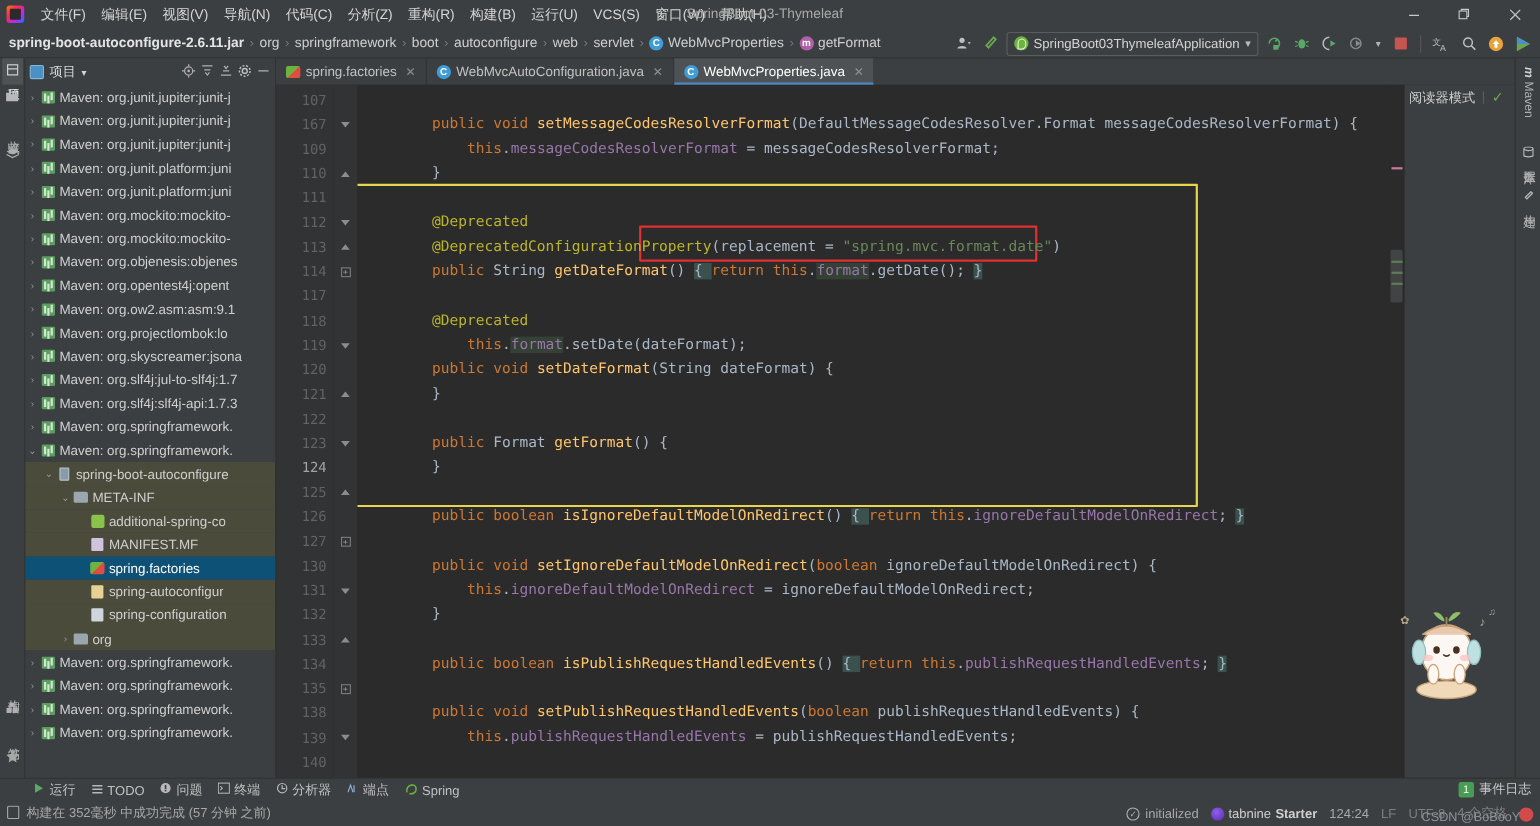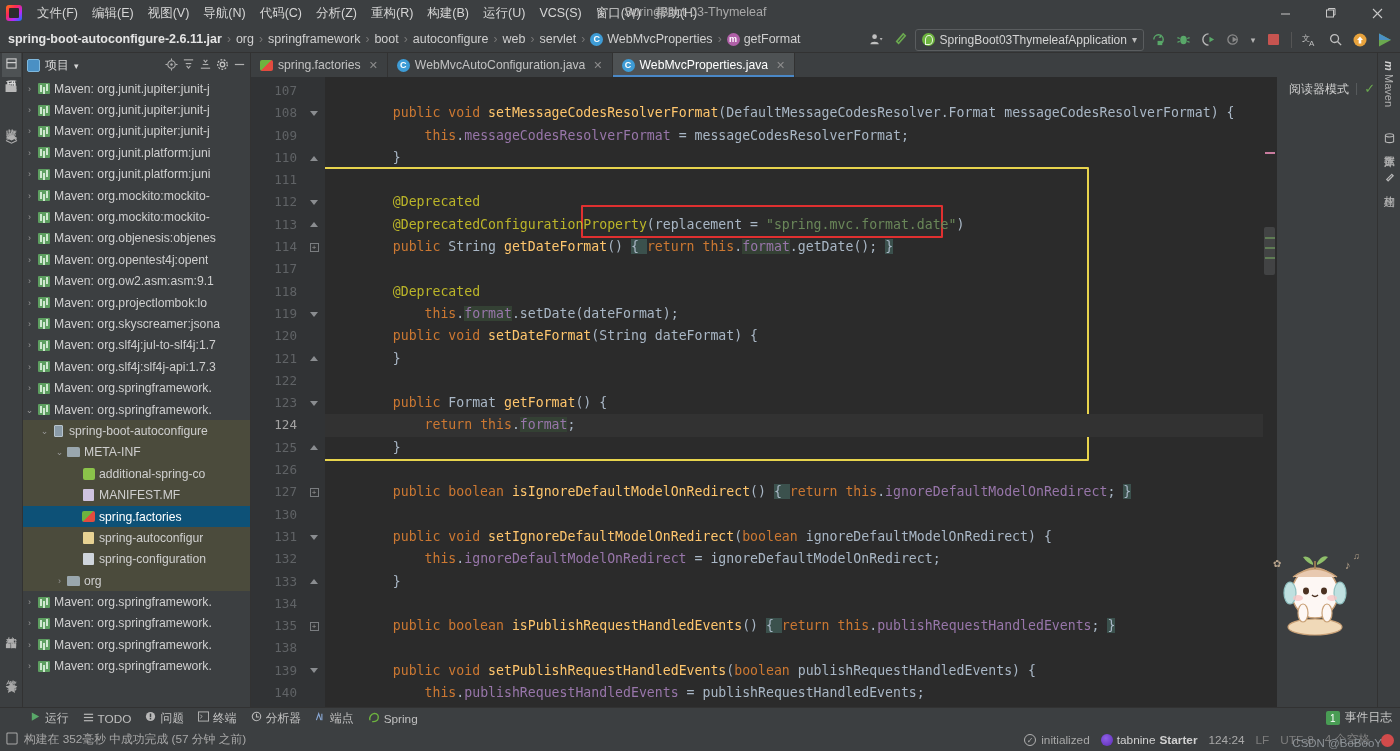--- a/index.html
+++ b/index.html
@@ -169,21 +169,21 @@
     position: absolute; border: 2px solid #e03030; pointer-events: none; border-radius: 1px;
   }
 
   
   .markercol { width: 14px; flex: 0 0 14px; background: #2b2b2b; position: relative; }
   .mark { position: absolute; left: 2px; width: 10px; height: 2px; }
 
   
   .rightpanel { width: 100px; flex: 0 0 100px; background: #3c3f41; position: relative; }
   .readermode {
-    position: absolute; top: 4px; left: 12px; font-size: 12px; color: #cfcfcf;
+    position: absolute; top: 4px; left: 4px; font-size: 12px; color: #cfcfcf;
     display: flex; align-items: flex-start; gap: 6px; white-space: nowrap;
   }
   .rstrip { width: 23px; flex: 0 0 23px; background: #3c3f41; border-left:1px solid #323232; display:flex; flex-direction:column; align-items:center; }
 
   
   .bottombar {
     height: 22px; flex: 0 0 22px; background: #3c3f41; display: flex; align-items: center;
     gap: 14px; padding-left: 30px; font-size: 11.8px; color: #c0c0c0; border-top:1px solid #323232;
   }
   .bbtn { display: flex; align-items: flex-start; gap: 4px; white-space: nowrap; }
@@ -685,21 +685,21 @@
           <div class="etab active">
             <span class="tab-ico-class">C</span>
             <span>WebMvcProperties.java</span>
             <span class="x">✕</span>
           </div>
         </div>
 
       <div class="editorbody">
         <div class="gutter" id="gutter">
             <div class="gline">107</div>
-            <div class="gline">108</div>
+            <div class="gline">167</div>
             <div class="gline">109</div>
             <div class="gline">110</div>
             <div class="gline">111</div>
             <div class="gline">112</div>
             <div class="gline">113</div>
             <div class="gline">114</div>
             <div class="gline">117</div>
             <div class="gline">118</div>
             <div class="gline">119</div>
             <div class="gline">120</div>
@@ -792,21 +792,20 @@
             <div class="cline"><span class="pl">    </span><span class="ann">@Deprecated</span></div>
             <div class="cline"><span class="pl">    </span><span class="ann">@DeprecatedConfigurationProperty</span><span class="pl">(replacement = </span><span class="str">"spring.mvc.format.date"</span><span class="pl">)</span></div>
             <div class="cline"><span class="pl">    </span><span class="kw">public</span><span class="pl"> </span><span class="typ">String</span><span class="pl"> </span><span class="fn">getDateFormat</span><span class="pl">() </span><span class="pl brace-hl">{ </span><span class="kw">return</span><span class="pl"> </span><span class="kw">this</span><span class="pl">.</span><span class="fld ident-hl">format</span><span class="pl">.</span><span class="pl">getDate</span><span class="pl">(); </span><span class="pl brace-hl">}</span></div>
             <div class="cline">&nbsp;</div>
             <div class="cline"><span class="pl">    </span><span class="ann">@Deprecated</span></div>
             <div class="cline"><span class="pl">        </span><span class="kw">this</span><span class="pl">.</span><span class="fld ident-hl">format</span><span class="pl">.setDate(dateFormat);</span></div>
             <div class="cline"><span class="pl">    </span><span class="kw">public</span><span class="pl"> </span><span class="kw">void</span><span class="pl"> </span><span class="fn">setDateFormat</span><span class="pl">(</span><span class="typ">String</span><span class="pl"> dateFormat) {</span></div>
             <div class="cline"><span class="pl">    }</span></div>
             <div class="cline">&nbsp;</div>
             <div class="cline"><span class="pl">    </span><span class="kw">public</span><span class="pl"> </span><span class="typ">Format</span><span class="pl"> </span><span class="fn">getFormat</span><span class="pl">() {</span></div>
-            <div class="cline cur"><span class="pl">        </span><span class="kw">return</span><span class="pl"> </span><span class="kw">this</span><span class="pl">.</span><span class="fld ident-hl">format</span><span class="pl">;</span></div>
             <div class="cline"><span class="pl">    }</span></div>
             <div class="cline">&nbsp;</div>
             <div class="cline"><span class="pl">    </span><span class="kw">public</span><span class="pl"> </span><span class="kw">boolean</span><span class="pl"> </span><span class="fn">isIgnoreDefaultModelOnRedirect</span><span class="pl">() </span><span class="pl brace-hl">{ </span><span class="kw">return</span><span class="pl"> </span><span class="kw">this</span><span class="pl">.</span><span class="fld">ignoreDefaultModelOnRedirect</span><span class="pl">; </span><span class="pl brace-hl">}</span></div>
             <div class="cline">&nbsp;</div>
             <div class="cline"><span class="pl">    </span><span class="kw">public</span><span class="pl"> </span><span class="kw">void</span><span class="pl"> </span><span class="fn">setIgnoreDefaultModelOnRedirect</span><span class="pl">(</span><span class="kw">boolean</span><span class="pl"> ignoreDefaultModelOnRedirect) {</span></div>
             <div class="cline"><span class="pl">        </span><span class="kw">this</span><span class="pl">.</span><span class="fld">ignoreDefaultModelOnRedirect</span><span class="pl"> = ignoreDefaultModelOnRedirect;</span></div>
             <div class="cline"><span class="pl">    }</span></div>
             <div class="cline">&nbsp;</div>
             <div class="cline"><span class="pl">    </span><span class="kw">public</span><span class="pl"> </span><span class="kw">boolean</span><span class="pl"> </span><span class="fn">isPublishRequestHandledEvents</span><span class="pl">() </span><span class="pl brace-hl">{ </span><span class="kw">return</span><span class="pl"> </span><span class="kw">this</span><span class="pl">.</span><span class="fld">publishRequestHandledEvents</span><span class="pl">; </span><span class="pl brace-hl">}</span></div>
             <div class="cline">&nbsp;</div>

